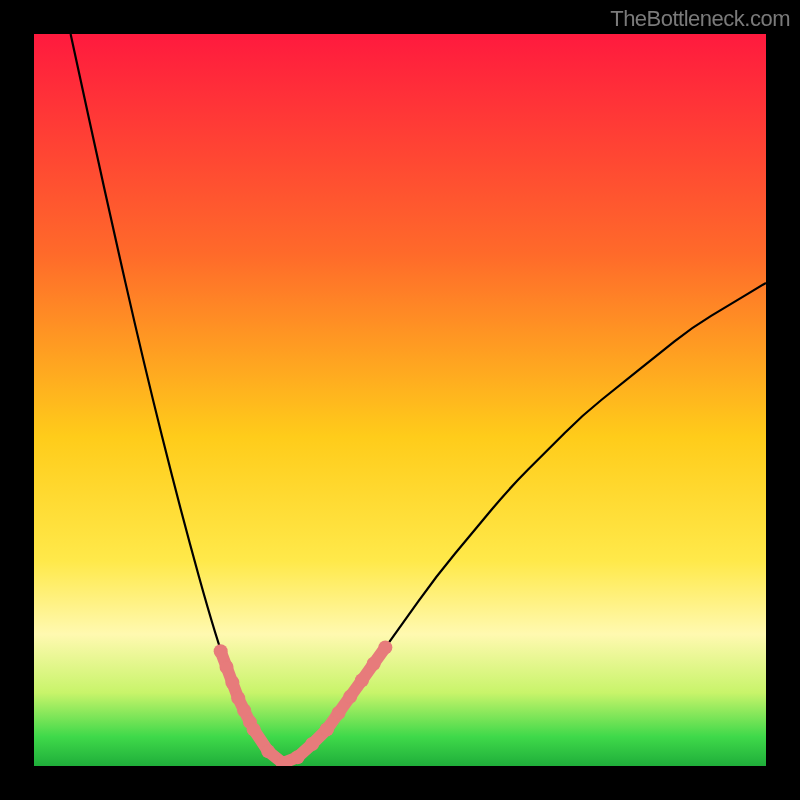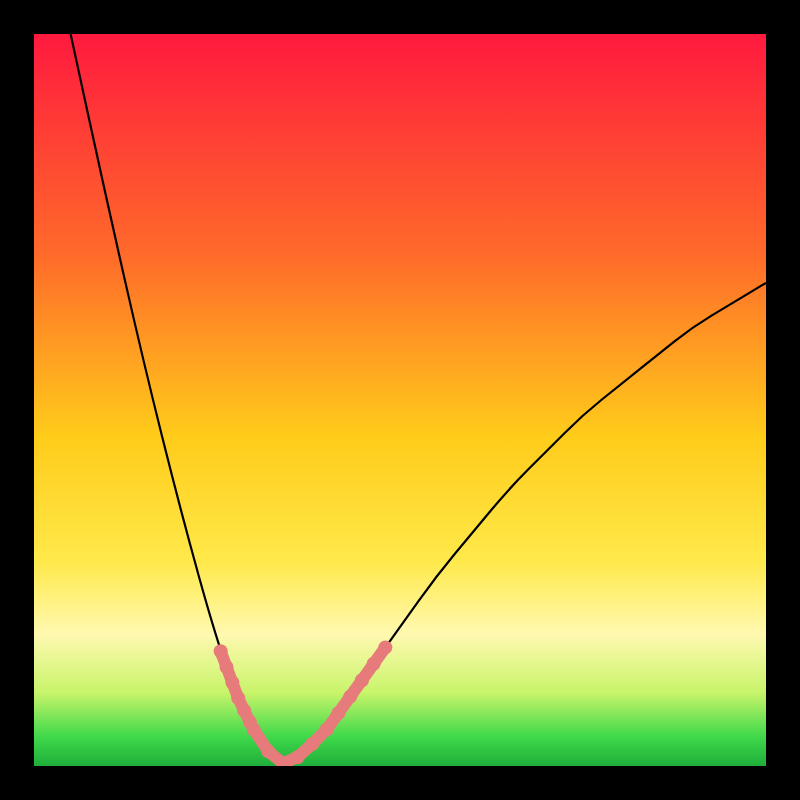--- a/index.html
+++ b/index.html
@@ -37,20 +37,21 @@
     font-family: Arial, sans-serif;
   }
   svg {
     display: block;
   }
 </style>
 </head>
 <body>
 
 <div class="frame">
+  <div class="watermark">TheBottleneck.com</div>
 
   <div class="plot">
     <svg id="chart-svg" width="732" height="732" viewBox="0 0 732 732" preserveAspectRatio="none">
       <defs>
         <linearGradient id="bg-grad" x1="0" y1="0" x2="0" y2="1">
             <stop offset="0.0%" stop-color="#ff1a3e"></stop>
             <stop offset="30.0%" stop-color="#ff6a2a"></stop>
             <stop offset="55.0%" stop-color="#ffcc1a"></stop>
             <stop offset="72.0%" stop-color="#ffe94a"></stop>
             <stop offset="82.0%" stop-color="#fff9b0"></stop>

